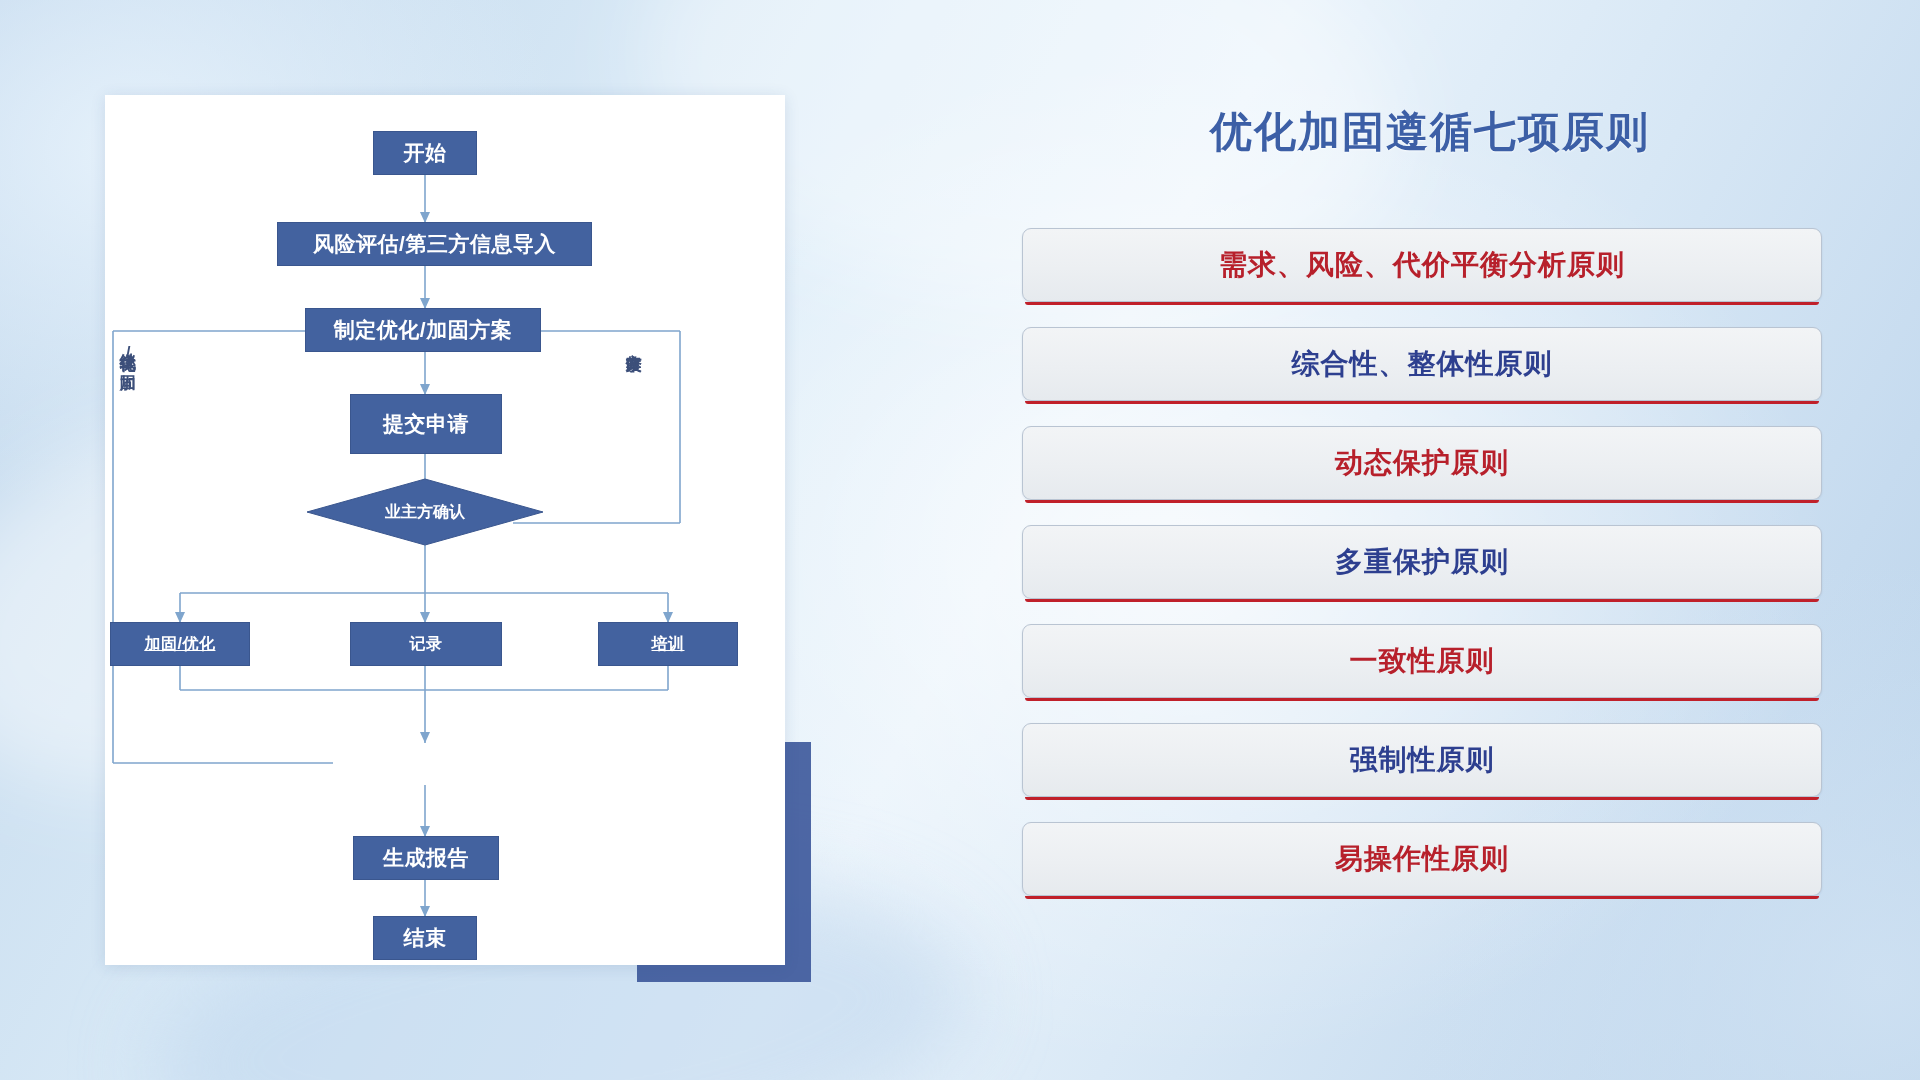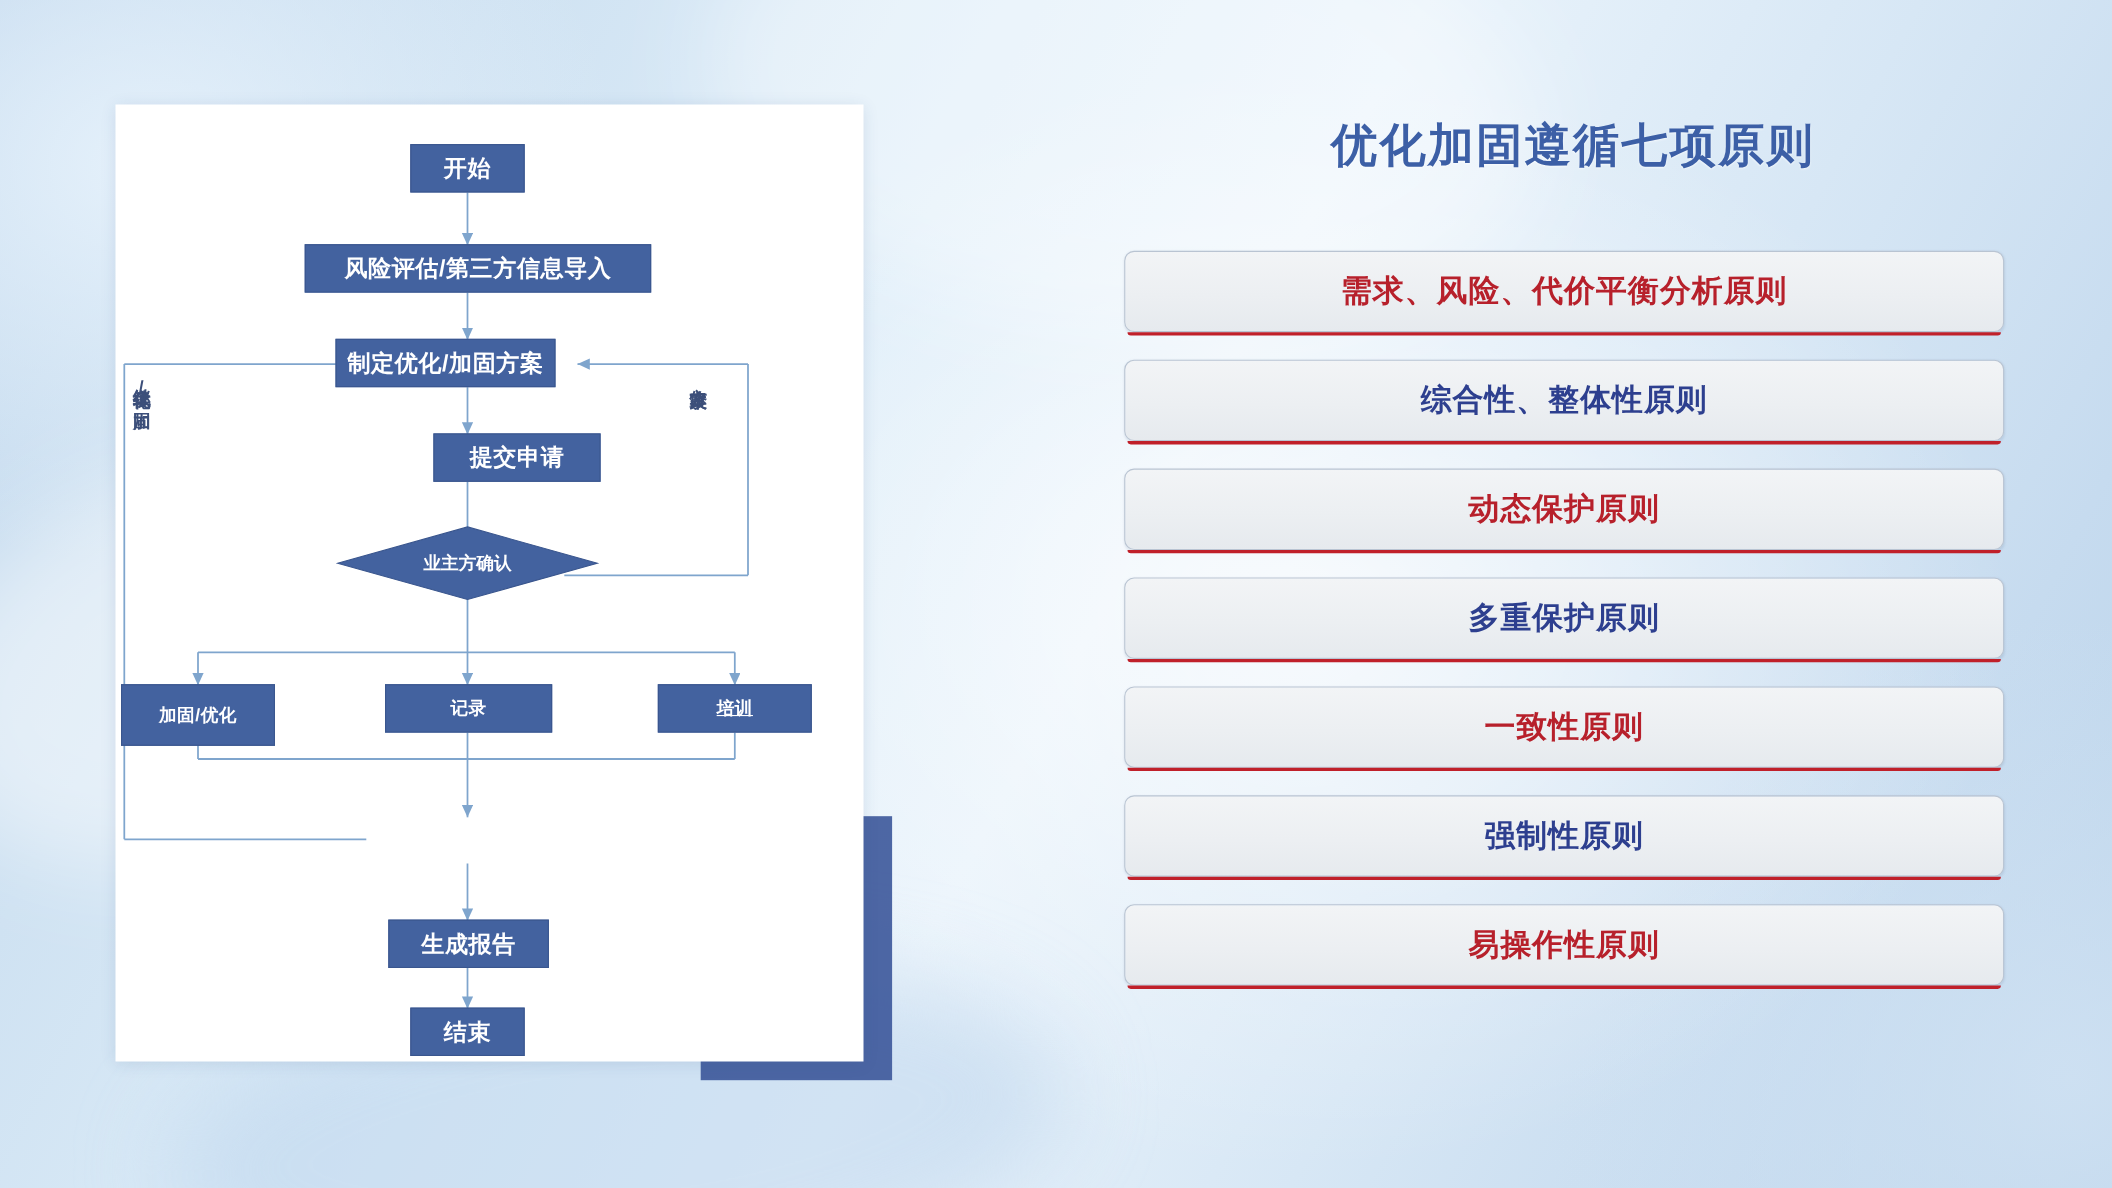--- a/index.html
+++ b/index.html
@@ -222,36 +222,36 @@
     </svg>
 
     <div class="node" style="left:268px; top:36px; width:104px; height:44px;">
       <span>开始</span>
     </div>
 
     <div class="node" style="left:172px; top:127px; width:315px; height:44px;">
       <span>风险评估/第三方信息导入</span>
     </div>
 
-    <div class="node" style="left:200px; top:213px; width:200px; height:44px;">
+    <div class="node" style="left:200px; top:213px; width:236px; height:44px;">
       <span>制定优化/加固方案</span>
     </div>
 
-    <div class="node" style="left:245px; top:299px; width:152px; height:44px;margin-left:44px;">
+    <div class="node" style="left:245px; top:299px; width:152px; height:60px;">
       <span>提交申请</span>
     </div>
 
     <div class="diamond-wrap" style="left:200px; top:382px; width:240px; height:70px;">
       <svg width="240" height="70" viewBox="0 0 240 70">
         <polygon points="120,2 238,35 120,68 2,35" fill="#43629f" stroke="#3a568e" stroke-width="1"></polygon>
       </svg>
       <div class="diamond-label">业主方确认</div>
     </div>
 
-    <div class="node small" style="left:5px; top:527px; width:140px; height:56px;">
+    <div class="node small" style="left:5px; top:527px; width:140px; height:44px;text-decoration:underline;">
       <span>加固/优化</span>
     </div>
 
     <div class="node small" style="left:245px; top:527px; width:152px; height:44px;">
       <span>记录</span>
     </div>
 
     <div class="node small" style="left:493px; top:527px; width:140px; height:44px;text-decoration:underline;">
       <span>培训</span>
     </div>

